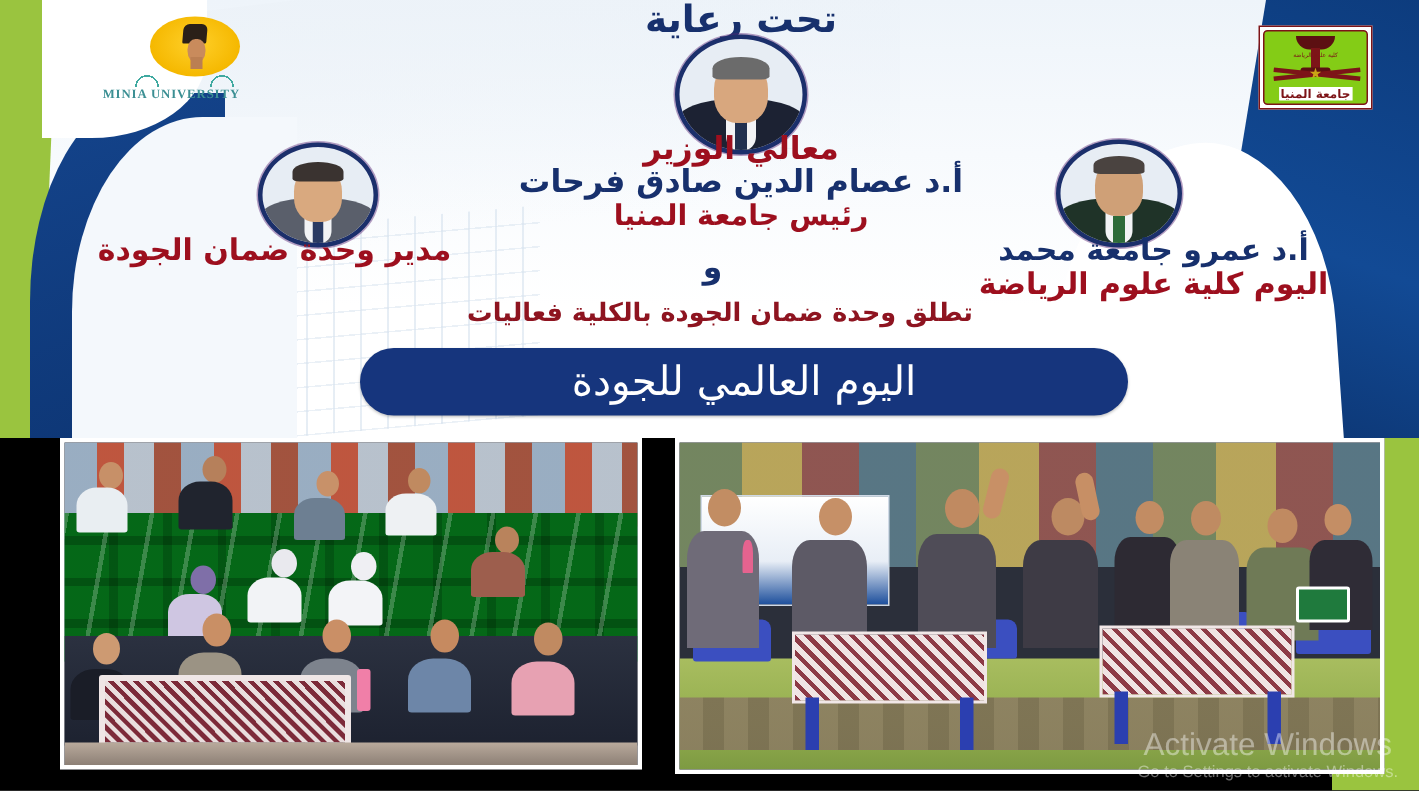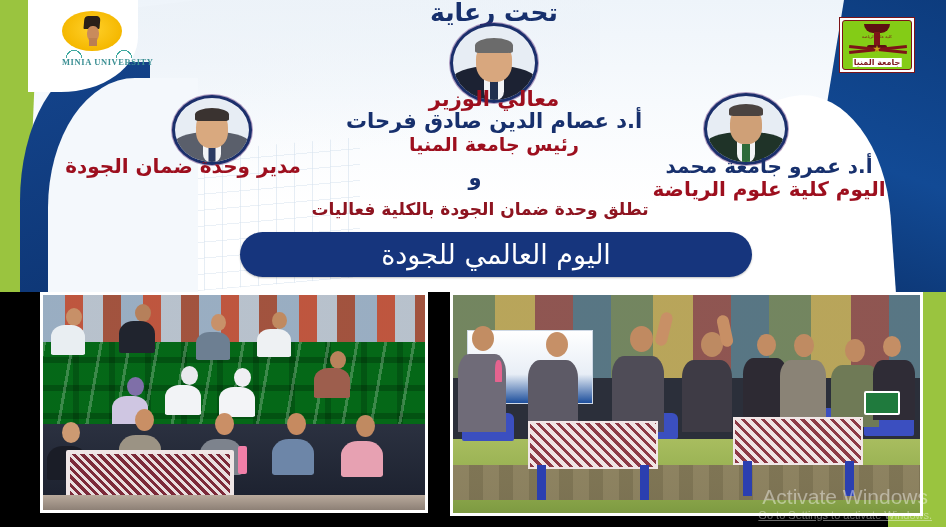--- a/index.html
+++ b/index.html
@@ -73,21 +73,21 @@
     background:#f4f8fc;border-radius:58% 0 0 0/52% 0 0 0;
   }
   .curve-white-left{
     position:absolute;left:28px;top:0;width:110px;height:92px;
     background:#ffffff;border-radius:0 0 70% 0/0 0 60% 0;
   }
 
   
   .logo-minia{
     position:absolute;left:62px;top:4px;width:98px;height:70px;
-    display:flex;flex-direction:column;align-items:flex-start;justify-content:flex-start;
+    display:flex;flex-direction:column;align-items:flex-end;justify-content:flex-start;
   }
   .minia-oval{
     position:relative;width:60px;height:40px;border-radius:50%;
     background:radial-gradient(ellipse at 50% 45%,#ffd02a 0%,#f5b800 70%,#e8a900 100%);
     margin-top:7px;overflow:hidden;
   }
   .nefertiti-head{
     position:absolute;left:50%;top:5px;transform:translateX(-50%);
     width:18px;height:30px;
   }
@@ -292,21 +292,21 @@
   }
   .cer-legs{position:absolute;height:16%;background:#2b3fb0;}
   .cer-chair{position:absolute;background:#3b4fc0;border-radius:6px 6px 2px 2px;}
 
   .watermark{
     position:absolute;right:14px;bottom:4px;text-align:center;
     color:rgba(255,255,255,.42);font-family:"Liberation Sans",sans-serif;
     pointer-events:none;
   }
   .wm1{font-size:21px;line-height:1;}
-  .wm2{font-size:11px;line-height:1.5;text-decoration:underline;}
+  .wm2{font-size:11px;line-height:1.5;}
 </style>
 </head>
 <body>
 
 <div id="stage">
 
   <div id="poster">
 
     <div class="bg-sky"></div>
     <div class="bg-panes"></div>

